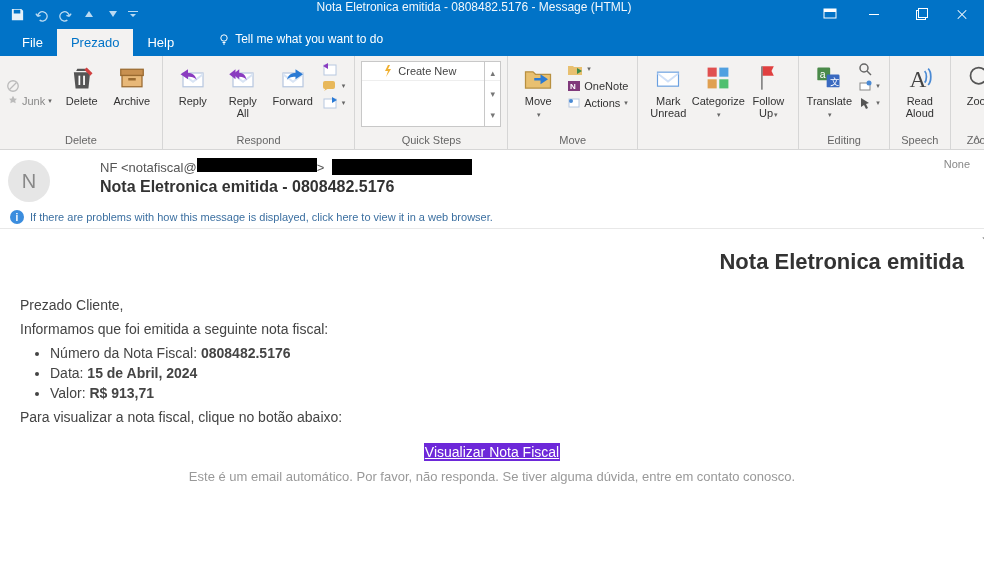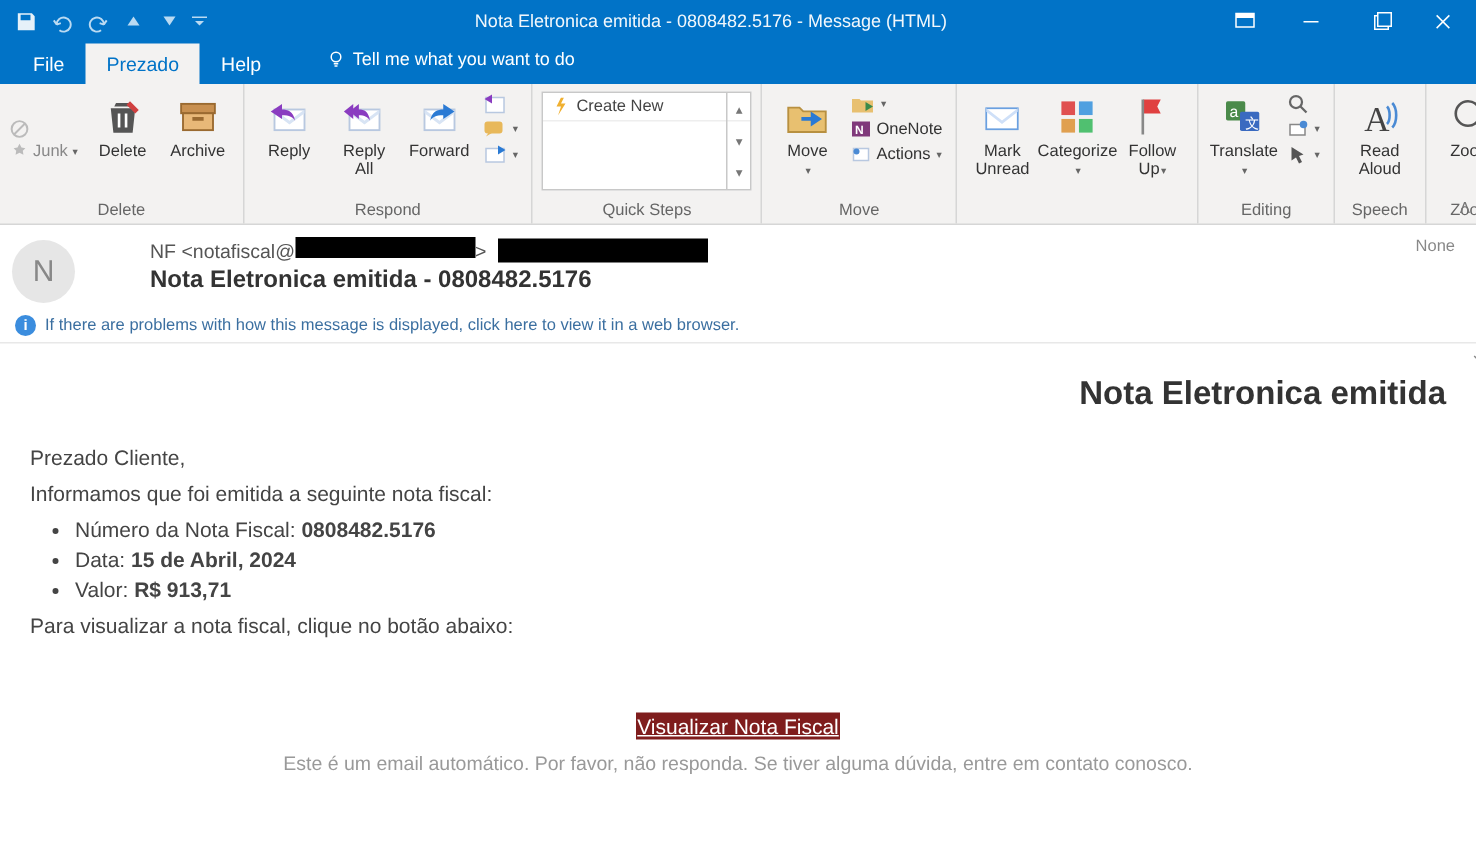--- a/index.html
+++ b/index.html
@@ -8,21 +8,20 @@
     font-size: 12px;
     background: #fff;
     width: 984px;
     height: 578px;
     overflow: hidden;
   }
   .titlebar {
     background: #0173c7;
     height: 28px;
     display: flex;
-    align-items: center;
     color: #fff;
   }
   .qat { display: flex; align-items: center; gap: 2px; padding-left: 6px;}
   .qat .ico { width: 22px; height: 22px; display:flex; align-items:center; justify-content:center; cursor:pointer; opacity:0.9;}
   .title-text { flex:1; text-align:center; font-size:12px; color:#fff; opacity:0.95;}
   .winbtns { display:flex; }
   .winbtns .wb { width:44px; height:28px; display:flex; align-items:center; justify-content:center; cursor:pointer;}
   .wb.min::before{content:""; width:10px; height:1px; background:#fff;}
   .wb.max{position:relative;}
   .wb.max::before{content:""; position:absolute; width:8px; height:8px; border:1px solid #fff; top:10px; left:20px;}
@@ -43,41 +42,41 @@
   .group { border-right:1px solid #d6d6d6; padding:3px 6px 0 6px; display:flex; flex-direction:column; height:100%;}
   .group-body { flex:1; display:flex; align-items:flex-start; gap:2px;}
   .group-label { text-align:center; font-size:11px; color:#666; padding:2px 0 3px;}
   .big-btn { display:flex; flex-direction:column; align-items:center; width:48px; cursor:pointer; padding-top:2px;}
   .big-btn .icon { height:34px; display:flex; align-items:center; justify-content:center;}
   .big-btn .lbl { font-size:11px; text-align:center; line-height:12px; color:#333;}
   .small-stack{display:flex;flex-direction:column; gap:1px;}
   .small-btn{display:flex;align-items:center;gap:3px;padding:1px 3px;font-size:11px;cursor:pointer;color:#333;}
   .junk-btn{display:flex;align-items:center;font-size:11px;color:#888;cursor:pointer;padding-right:4px; gap:2px;}
   .qs-box{border:1px solid #c8c8c8;background:#fff;width:140px;height:66px;margin-top:2px;position:relative;}
-  .qs-item{font-size:11px;padding:3px 6px;display:flex;align-items:flex-end;gap:4px;color:#444;border-bottom:1px solid #eee;}
+  .qs-item{font-size:11px;padding:3px 20px;display:flex;align-items:flex-end;gap:4px;color:#444;border-bottom:1px solid #eee;}
   .qs-side{position:absolute;right:0;top:0;bottom:0;width:16px;border-left:1px solid #c8c8c8;display:flex;flex-direction:column;}
   .qs-side div{flex:1;display:flex;align-items:center;justify-content:center;font-size:9px;color:#777;cursor:pointer;}
   .dd-arrow{font-size:7px;color:#666;margin-left:1px;}
   .collapse-btn{position:absolute;right:4px;bottom:4px;font-size:10px;color:#777;cursor:pointer;}
 
   .msg-header{padding:8px 14px 4px 8px; display:flex; gap:10px; align-items:flex-start; position:relative;}
   .avatar{width:42px;height:42px;border-radius:50%;background:#e6e6e6;display:flex;align-items:center;justify-content:center;color:#888;font-size:20px;margin-top:2px;}
   .hdr-text{flex:1;margin-left:40px;}
   .from-line{font-size:13px;color:#555;display:flex;align-items:center;gap:8px;}
   .redact{background:#000;display:inline-block;height:14px;}
   .subj-line{font-size:16px;font-weight:600;color:#333;margin-top:3px;}
   .none-lbl{font-size:11px;color:#888;}
   .infobar{display:flex;align-items:center;gap:6px;padding:4px 10px;font-size:11px;color:#3b6fa0;border-bottom:1px solid #e8e8e8;cursor:pointer;}
   .info-icon{width:14px;height:14px;border-radius:50%;background:#3b8dde;color:#fff;display:flex;align-items:center;justify-content:center;font-size:10px;font-weight:bold;}
   .body-area{padding:10px 20px 0 20px;color:#444;font-size:14px; position:relative; height:340px;}
   .body-area h2{text-align:right;font-size:22px;font-weight:bold;color:#333;margin:10px 0 22px;}
   .body-area p{margin:8px 0;}
   .body-area ul{margin:8px 0 8px 30px;}
   .body-area ul li{margin:4px 0;list-style:disc;}
-  .link-sel{display:inline-block;background:#7f1d1d;color:#fff;padding:1px 1px;font-size:14px;text-decoration:underline;margin-top:32px;}
+  .link-sel{display:inline-block;background:#6d28d9;color:#fff;padding:1px 1px;font-size:14px;text-decoration:underline;}
   .footer-note{text-align:center;color:#999;font-size:13px;margin-top:20px;}
   .scroll-down{position:absolute;right:-6px;top:0;font-size:12px;color:#888;cursor:pointer;}
   svg{display:block;}
 </style>
 </head>
 <body>
 
 <div class="titlebar">
   <div class="qat">
     <div class="ico">

